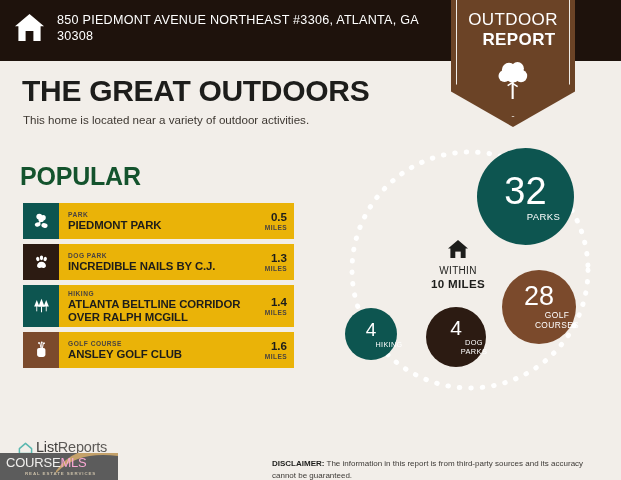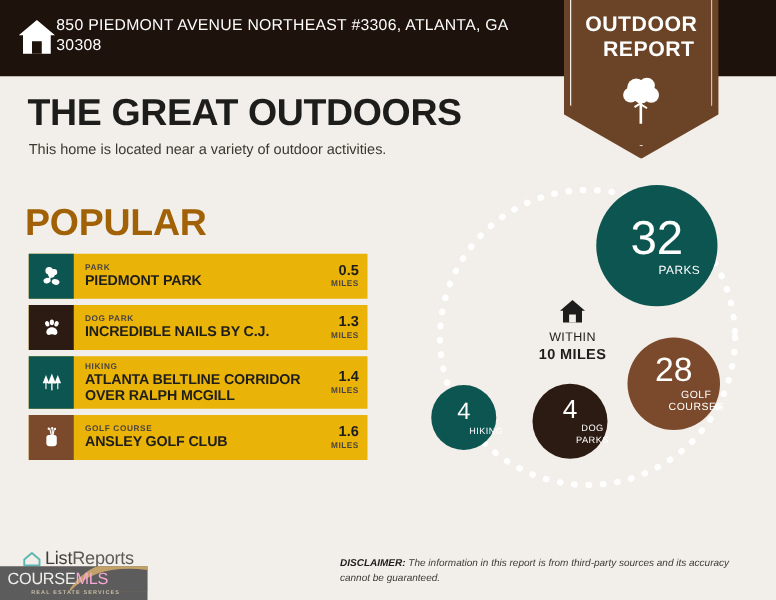--- a/index.html
+++ b/index.html
@@ -11,21 +11,21 @@
   }
   .page{position:relative;width:621px;height:480px;background:#f2eee9;}
 
   
   .header{
     position:absolute;left:0;top:0;width:621px;height:61px;
     background:#1e120c;
   }
   .header-inner{
     position:absolute;left:14px;top:12px;right:180px;
-    display:flex;align-items:flex-end;
+    display:flex;align-items:flex-start;gap:12px;
   }
   .home-icon{flex:0 0 auto;width:31px;height:29px;margin-top:1px;}
   .addr{
     color:#ffffff;font-size:12.6px;line-height:16px;letter-spacing:.25px;
     font-weight:400;text-transform:uppercase;
   }
 
   
   .badge{
     position:absolute;left:451px;top:0;width:124px;height:127px;
@@ -38,38 +38,38 @@
     position:absolute;left:5px;top:0px;width:114px;height:117px;
     border:1.6px solid #f0ece7;border-top:none;
     -webkit-clip-path:polygon(0 0,100% 0,100% 72%,50% 100%,0 72%);
     clip-path:polygon(0 0,100% 0,100% 72%,50% 100%,0 72%);
     box-sizing:border-box;
   }
   .badge-txt{
     position:absolute;left:0;top:10px;width:124px;text-align:center;
     color:#fff;font-size:17px;line-height:20px;letter-spacing:.4px;
   }
-  .badge-txt .l1{font-weight:700;display:block;}
+  .badge-txt .l1{font-weight:400;display:block;}
   .badge-txt .l2{font-weight:700;display:block;padding-left:12px;}
   .badge-tree{position:absolute;left:50%;top:58px;transform:translateX(-50%);width:34px;height:42px;}
 
   
   .title{
     position:absolute;left:22px;top:74px;
     font-size:30px;font-weight:700;color:#1d1d1b;letter-spacing:-.3px;
   }
   .subtitle{
     position:absolute;left:23px;top:113px;
     font-size:11.6px;color:#3d3731;font-weight:400;
   }
 
   
   .popular{
     position:absolute;left:20px;top:162px;
-    font-size:30px;font-weight:700;color:#a16207;letter-spacing:-.2px;
+    font-size:25px;font-weight:700;color:#14532d;letter-spacing:-.2px;
   }
   .list{position:absolute;left:23px;top:203px;width:271px;}
   .row{
     position:relative;display:flex;align-items:stretch;
     background:#eab308;margin-bottom:5px;min-height:36px;
   }
   .row-icon{
     flex:0 0 auto;width:36px;display:flex;align-items:center;justify-content:center;
   }
   .row-body{
@@ -122,21 +122,21 @@
   .lr-text{font-size:14.5px;color:#5d5a57;letter-spacing:-.2px;}
   .lr-text .b{color:#3f3d3b;}
   .gmls{
     position:absolute;left:0;top:28px;width:118px;height:27px;background:#5c5c5c;overflow:hidden;
   }
   .gmls-row{position:absolute;left:6px;top:3px;font-size:13px;letter-spacing:-.2px;line-height:14px;}
   .gmls-g{color:#f0efed;font-weight:400;}
   .gmls-m{color:#f9a8d4;font-weight:400;}
   .gmls-sub{position:absolute;left:25px;top:18px;font-size:4.4px;color:#cbbfa8;letter-spacing:.9px;font-weight:700;}
   .gmls-swoosh{position:absolute;left:56px;top:-4px;width:62px;height:24px;}
-  .disc{position:absolute;left:272px;top:20px;width:318px;font-size:8px;color:#3d3a36;line-height:11.5px;font-style:italic;}
+  .disc{position:absolute;left:272px;top:33px;width:318px;font-size:8px;color:#3d3a36;line-height:11.5px;}
   .disc b{font-weight:700;color:#1d1d1b;}
 </style>
 </head>
 <body>
 
 <div class="page">
 
   <div class="header">
     <div class="header-inner">
       <span class="home-icon">

